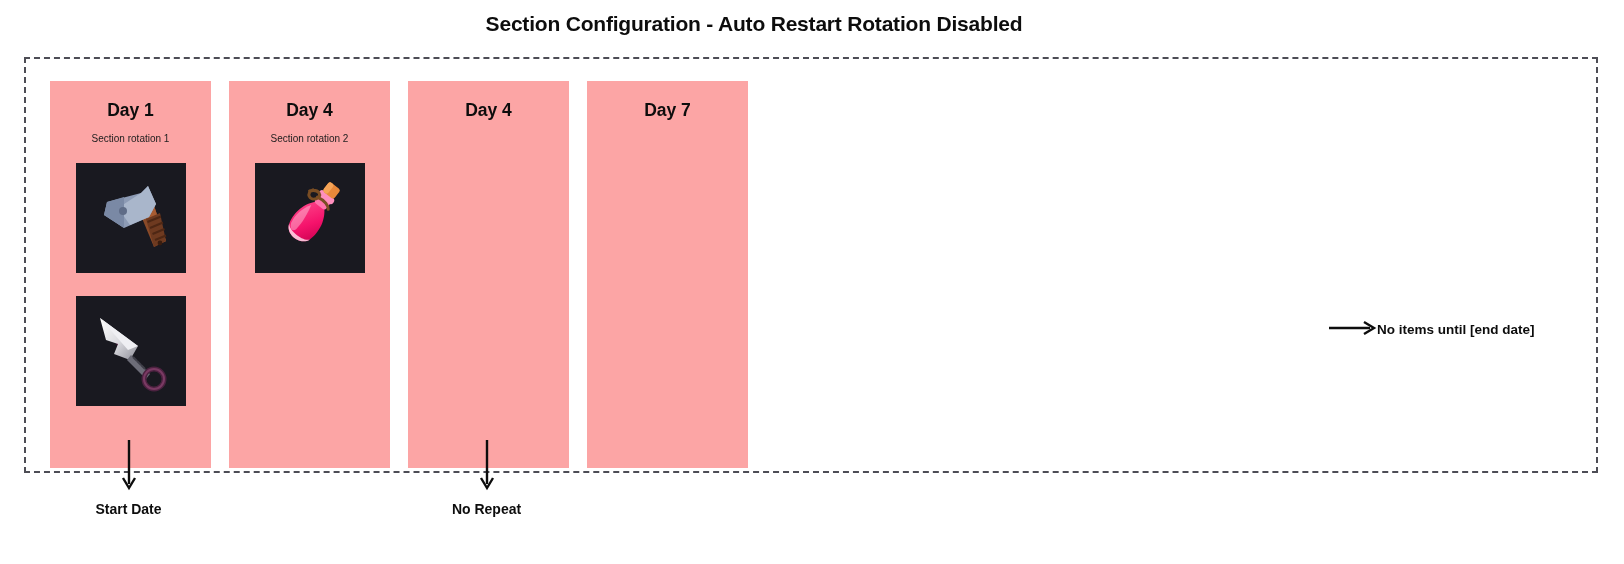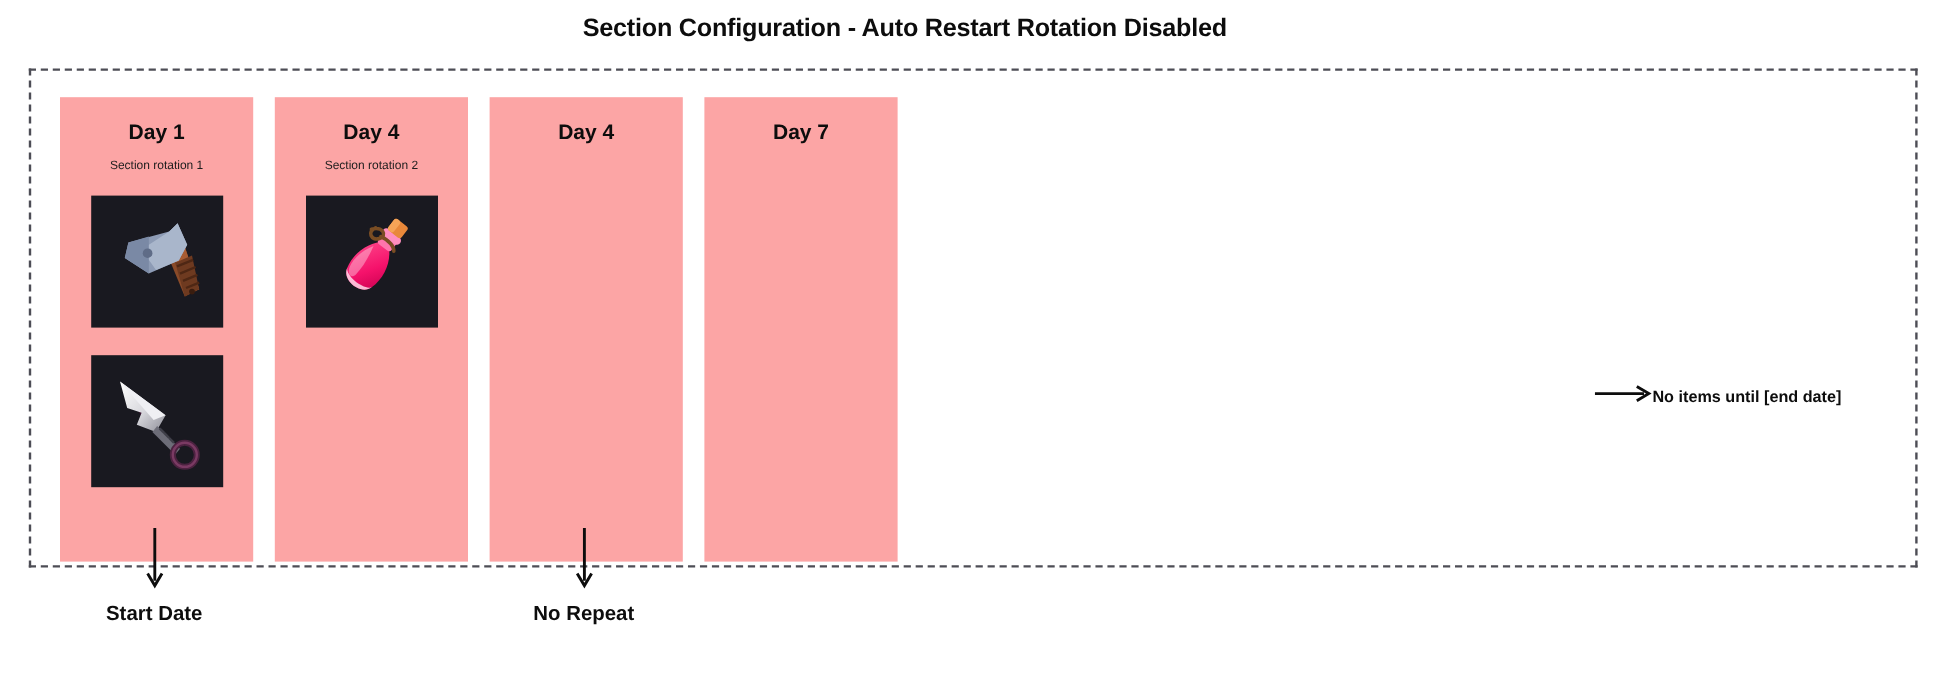--- a/index.html
+++ b/index.html
@@ -97,21 +97,21 @@
   
   .marker {
     position: absolute;
     display: flex;
     flex-direction: column;
     align-items: center;
   }
   .marker-arrow { display: block; }
   .marker-label {
     margin-top: 7px;
-    font-size: 17px;
+    font-size: 14px;
     font-weight: bold;
     color: #0d0d0d;
     white-space: nowrap;
     line-height: 1;
   }
 
   #marker-start-date { left: 48px; top: 440px; width: 161px; }
   #marker-no-repeat  { left: 406px; top: 440px; width: 161px; }
 
   

